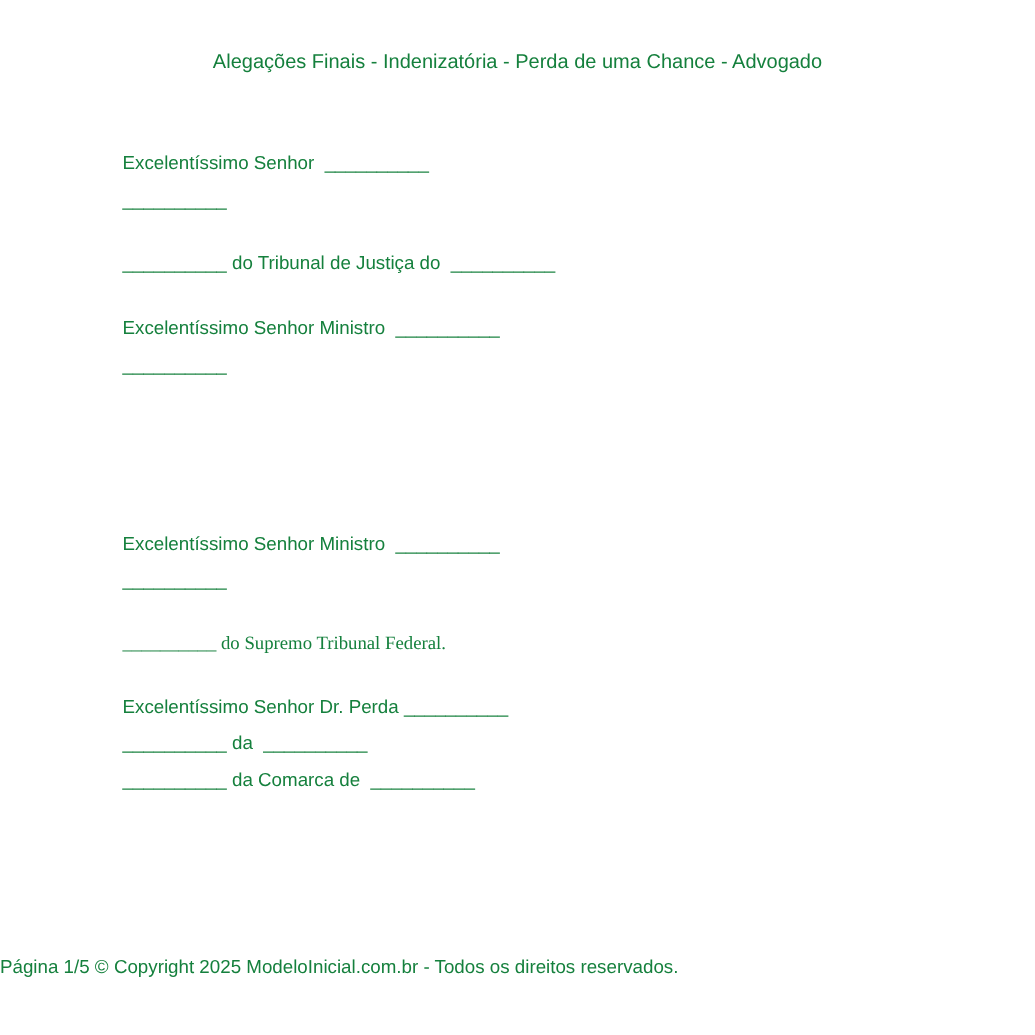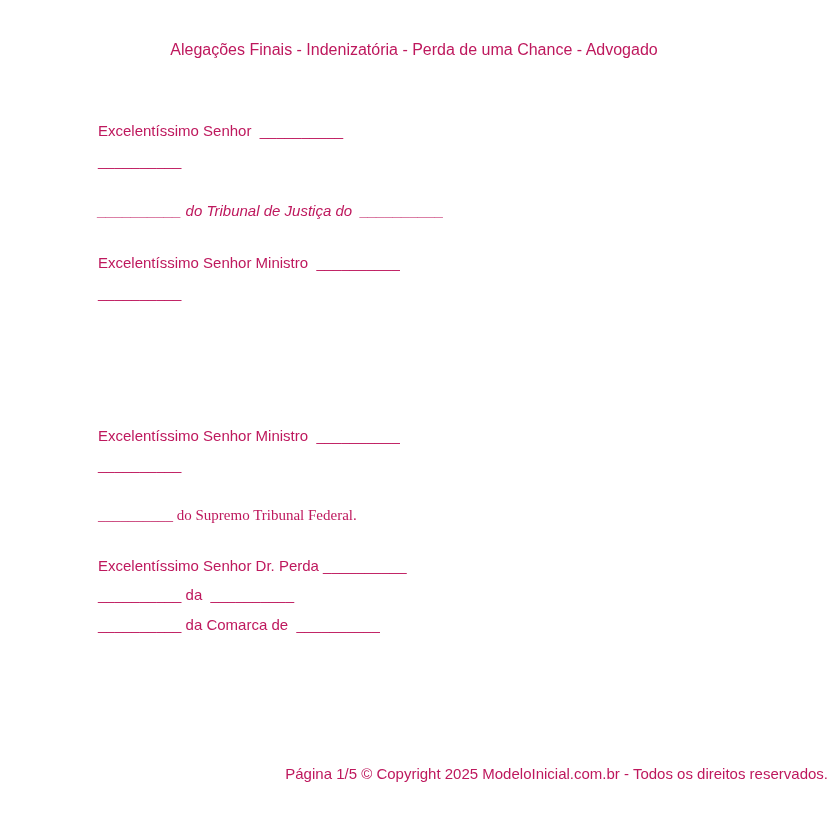--- a/index.html
+++ b/index.html
@@ -7,58 +7,58 @@
     padding: 0;
     background: #ffffff;
   }
   .page {
     position: relative;
     width: 828px;
     height: 828px;
     background: #ffffff;
     overflow: hidden;
     font-family: "Liberation Sans", sans-serif;
-    color: #be185d;
+    color: #15803d;
   }
   .doc-title {
     position: absolute;
     top: 40px;
     left: 0;
     width: 828px;
     text-align: center;
     font-size: 16px;
     line-height: 19px;
     white-space: pre;
   }
   .doc-line {
     position: absolute;
     left: 98px;
     font-size: 15px;
     line-height: 17px;
     white-space: pre;
   }
   .l1  { top: 122px; }
   .l2  { top: 152px; }
-  .l3  { top: 202px; font-style: italic; }
+  .l3  { top: 202px; }
   .l4  { top: 254px; }
   .l5  { top: 284px; }
   .l6  { top: 333px; }
   .l7  { top: 427px; }
   .l8  { top: 456px; }
   .l9  { top: 507px; font-family: Liberation Serif, serif; }
   .l10 { top: 557px; }
   .l11 { top: 586px; }
   .l12 { top: 616px; }
   .l13 { top: 665px; }
   .doc-footer {
     position: absolute;
     top: 765px;
     left: 0;
     width: 828px;
-    text-align: right;
+    text-align: left;
     font-size: 15px;
     line-height: 18px;
     white-space: pre;
   }
 </style>
 </head>
 <body>
 
 <div class="page">
 

